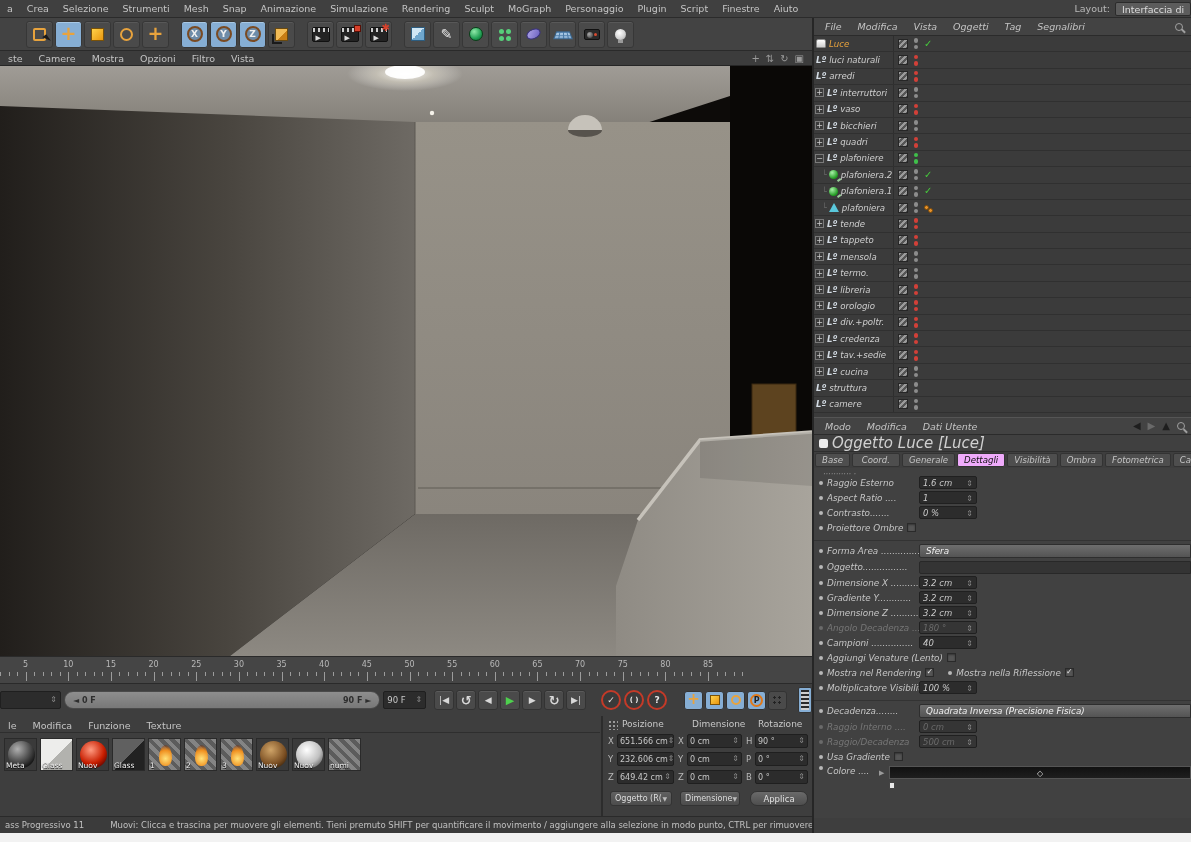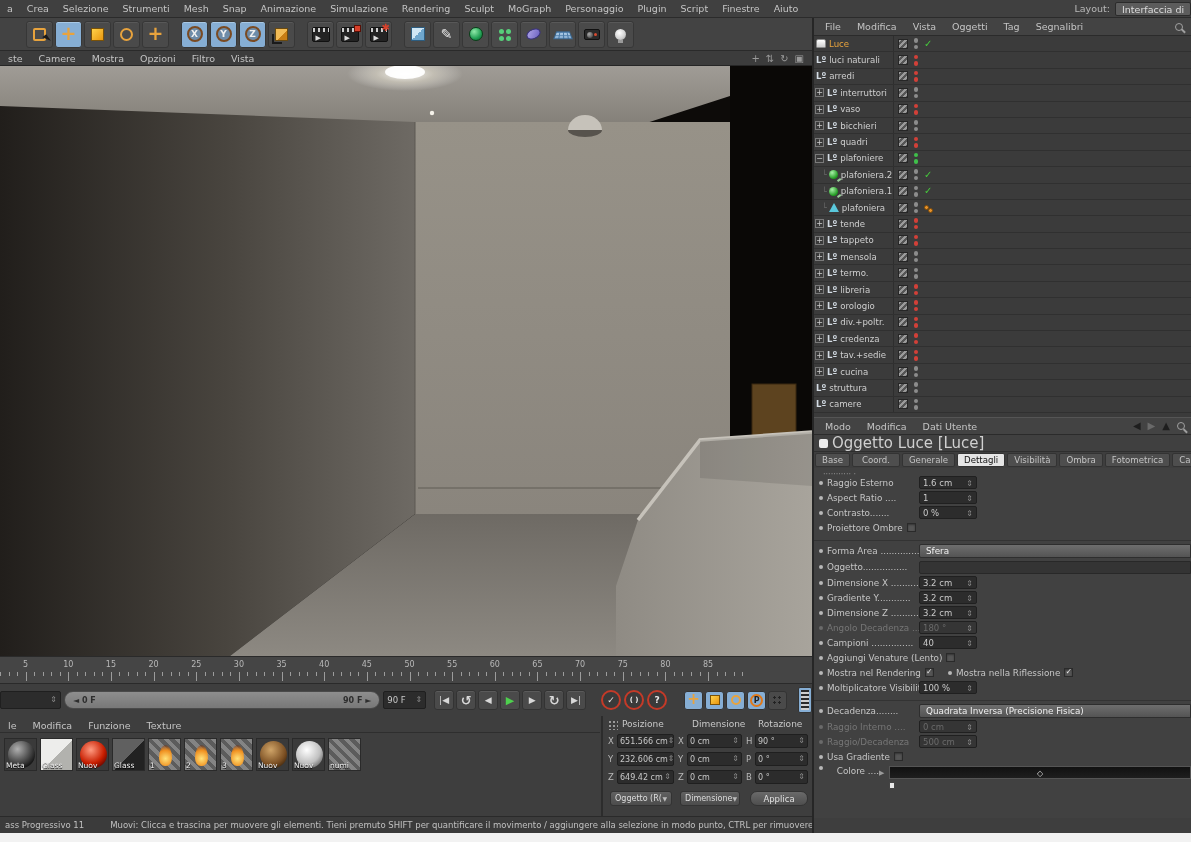--- a/index.html
+++ b/index.html
@@ -106,21 +106,21 @@
   .co-in{flex:1;height:14px;background:#2c2c2c;border:1px solid #1f1f1f;border-radius:2px;display:flex;align-items:center;padding:0 2px;font-size:8px;color:#c8c8c8;white-space:nowrap;overflow:hidden;}
   .co-dd{position:absolute;height:15px;background:linear-gradient(#616161,#4c4c4c);border:1px solid #333;border-radius:3px;display:flex;align-items:center;padding:0 4px;font-size:8px;color:#ddd;white-space:nowrap;overflow:hidden;}
   .co-dd .arr{margin-left:auto;font-size:6px;color:#bbb;}
   #applica-btn{position:absolute;height:15px;background:linear-gradient(#6a6a6a,#4e4e4e);border:1px solid #333;border-radius:7px;display:flex;align-items:center;justify-content:center;font-size:8.5px;color:#e0e0e0;}
 
   
   #status-bar{left:0;top:816px;width:1191px;height:17px;background:#3b3b3b;border-top:1px solid #2a2a2a;display:flex;align-items:center;gap:26px;padding-left:5px;font-size:8.5px;color:#c0c0c0;white-space:nowrap;overflow:hidden;}
   #bottom-strip{left:0;top:833px;width:1191px;height:9px;background:#f2f2f2;}
 
   
-  #right-panel{left:812px;top:18px;width:379px;height:815px;background:#3e3e3e;border-left:2px solid #262626;}
+  #right-panel{left:812px;top:18px;width:379px;height:815px;background:#3e3e3e;border-left:2px solid #262626;font-style:italic;}
   #om-menubar{height:18px;background:#434343;border-bottom:1px solid #2b2b2b;display:flex;align-items:center;padding-left:3px;}
   #om-menubar .menu-item{font-size:9.5px;padding:0 8px;}
   .mag{width:8px;height:8px;border:1.5px solid #a0a0a0;border-radius:50%;position:relative;margin-left:auto;margin-right:8px;flex:none;}
   .mag::after{content:"";position:absolute;width:5px;height:1.5px;background:#a0a0a0;transform:rotate(45deg);right:-4px;bottom:-2px;}
   #om-tree{height:381px;overflow:hidden;background:#3b3b3b;position:relative;}
   .trow{height:16.4px;display:flex;align-items:center;border-bottom:1px solid rgba(0,0,0,.18);}
   .tname{width:80px;flex:none;height:100%;display:flex;align-items:center;border-right:1px solid #2e2e2e;overflow:hidden;white-space:nowrap;}
   .tlabel{font-size:8.6px;color:#cfcfcf;margin-left:3px;}
   .tlabel.sel{color:#e8a33d;}
   .expander{width:9px;height:9px;border:1px solid #7a7a7a;background:#3a3a3a;color:#ccc;font-size:8px;line-height:7px;text-align:center;flex:none;margin:0 1px;}
@@ -142,21 +142,21 @@
   
   #am-menubar{height:18px;background:#434343;border-top:1px solid #555;border-bottom:1px solid #2b2b2b;display:flex;align-items:center;padding-left:3px;}
   #am-menubar .menu-item{font-size:9.5px;padding:0 8px;}
   #am-nav{margin-left:auto;display:flex;align-items:center;gap:7px;padding-right:6px;color:#222;}
   #am-nav .nv{font-size:10px;line-height:1;}
   #am-title{height:17px;display:flex;align-items:center;gap:4px;padding-left:5px;border-bottom:1px solid #2e2e2e;background:#404040;}
   #am-title .obj-ic{width:9px;height:9px;background:#ececec;border-radius:2px;flex:none;}
   #am-title span{font-size:15px;color:#d0d0d0;}
   .tabsrow{height:16px;display:flex;gap:2px;padding:1px 0 0 1px;overflow:hidden;}
   .tab{height:14px;padding:0 6px;background:#4e4e4e;border:1px solid #333;border-radius:2px;font-size:8.6px;color:#c4c4c4;display:flex;align-items:center;justify-content:center;white-space:nowrap;flex:none;}
-  .tab.active{background:#e5e5e5;color:#111;}
+  .tab.active{background:#f0abfc;color:#111;}
   #am-body{height:350px;overflow:hidden;background:#414141;padding-top:2px;}
   .arow{display:flex;align-items:center;padding-left:5px;height:15px;}
   .arow .pdot{width:4px;height:4px;border-radius:50%;background:#b8b8b8;margin-right:4px;flex:none;}
   .arow.dis .pdot{background:#6a6a6a;}
   .albl{font-size:8.8px;color:#c6c6c6;width:92px;flex:none;overflow:hidden;white-space:nowrap;}
   .arow.dis .albl{color:#767676;}
   .afld{width:58px;height:13px;background:#2c2c2c;border:1px solid #202020;border-radius:2px;display:flex;align-items:flex-end;padding:0 3px;font-size:8.5px;color:#cacaca;}
   .arow.dis .afld{color:#6a6a6a;background:#353535;}
   .addw{flex:1;height:14px;background:linear-gradient(#6e6e6e,#545454);border:1px solid #2e2e2e;border-radius:2px 0 0 2px;display:flex;align-items:center;padding:0 6px;font-size:8.8px;color:#f0f0f0;white-space:nowrap;overflow:hidden;}
   .awide{flex:1;height:13px;background:#343434;border:1px solid #282828;border-radius:2px 0 0 2px;}
@@ -1085,21 +1085,21 @@
         <span class="afld">
           <span>500 cm</span>
           <span class="spin">⇕</span>
         </span>
       </div>
       <div class="arow">
         <span class="pdot"></span>
         <span class="cblbl">Usa Gradiente</span>
         <span class="cb"></span>
       </div>
-      <div class="arow" style="height: 30px; align-items: flex-start; padding-top: 2px; text-align: right;">
+      <div class="arow" style="height: 30px; align-items: flex-start; padding-top: 2px;">
         <span class="pdot"></span>
         <span class="albl" style="width: 52px;">Colore ....</span>
         <span style="color: rgb(154, 154, 154); font-size: 7px; margin: 3px 3px 0px 0px;">▶</span>
         <span style="flex: 1 1 0%; position: relative; height: 26px;">
           <span class="gradbar" style="position: absolute; left: 0px; right: 0px; top: 0px; height: 13px;">
             <span class="knot">◇</span>
           </span>
           <span class="gknob" style="top: 16px; left: 2px;"></span>
         </span>
       </div>

